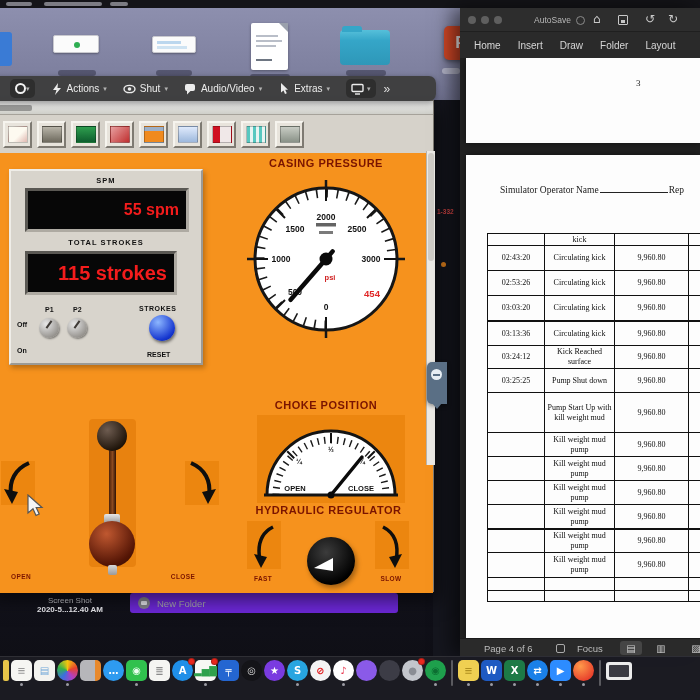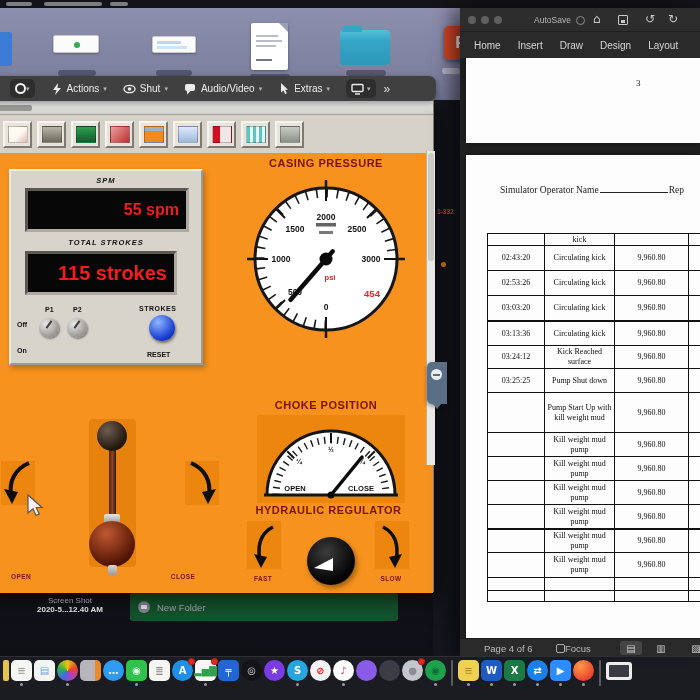--- a/index.html
+++ b/index.html
@@ -21,21 +21,21 @@
   .folder-teal::before { content:""; position:absolute; left:2px; top:-4px; width:20px; height:6px; background:#35a6c8; border-radius:3px 3px 0 0; }
   .doc-icon { background:#fff; border-radius:2px; box-shadow:0 1px 3px rgba(0,0,0,.35); }
   .doc-icon::after { content:""; position:absolute; right:0; top:0; border-style:solid; border-width:0 9px 9px 0; border-color:transparent #9aa0ac transparent transparent; }
   .doc-line { position:absolute; left:5px; height:2px; background:#b9bec8; }
   .ppt-icon { background:#d24726; border-radius:5px; color:#fff; font-weight:bold; font-size:17px; display:flex; align-items:center; justify-content:center; box-shadow:0 2px 4px rgba(0,0,0,.4); }
 
   
   .shot-label { position:absolute; left:18px; top:596px; width:104px; text-align:center; z-index:2; }
   .shot-label .l1 { font-size:8px; color:#c3c3c9; }
   .shot-label .l2 { font-size:8px; color:#ebebf0; font-weight:bold; }
-  .newfolder { position:absolute; left:130px; top:593px; width:268px; height:28px; background:#14532d; border-radius:3px; display:flex; align-items:center; z-index:2; }
+  .newfolder { position:absolute; left:130px; top:593px; width:268px; height:20px; background:#6d28d9; border-radius:3px; display:flex; align-items:center; z-index:2; }
   .nf-ic { width:12px; height:12px; border-radius:50%; background:#85858d; margin:0 7px 0 8px; position:relative; }
   .nf-ic::after { content:""; position:absolute; left:3px; top:4px; width:6px; height:4px; background:#e8e8ee; border-radius:1px; }
   .newfolder span { font-size:9.5px; color:#a8a8b0; }
 
   
   .strip { position:absolute; left:433px; top:100px; width:27px; height:556px; background:#15161e; z-index:4; }
   .strip .frag { position:absolute; left:4px; top:108px; font-size:6.5px; color:#e04848; font-weight:bold; }
   .strip .odot { position:absolute; left:8px; top:162px; width:5px; height:5px; border-radius:50%; background:#f08a1e; }
 
   
@@ -53,21 +53,21 @@
   .simwin { position:absolute; left:-16px; top:100px; width:450px; height:492px; background:#c9c5bd; border:1px solid #7f7b73; box-shadow:6px 8px 18px rgba(0,0,0,.55); z-index:5; }
   .sim-title { position:absolute; left:0; top:0; width:100%; height:14px; background:linear-gradient(#ededed,#cfcfc9); border-bottom:1px solid #a6a29a; }
   .sim-title .smudge { position:absolute; left:5px; top:4px; width:42px; height:6px; background:rgba(70,70,70,.45); border-radius:2px; }
   .sim-toolbar { position:absolute; left:0; top:14px; width:100%; height:38px; background:#d6d2ca; display:flex; align-items:center; gap:5px; padding-left:18px; }
   .sim-btn { width:29px; height:27px; background:#e8e4dc; border:2px solid; border-color:#f6f4ee #7e7a72 #7e7a72 #f6f4ee; display:flex; align-items:center; justify-content:center; }
   .sim-btn .ic { width:20px; height:17px; border:1px solid rgba(0,0,0,.25); }
   .sim-body { position:absolute; left:0; top:52px; width:100%; height:440px; background:#f6921d; overflow:hidden; }
 
   
   .panel { position:absolute; left:24px; top:16px; width:194px; height:196px; background:#d8d4cc; border:2px outset #efede8; box-shadow:2px 3px 5px rgba(0,0,0,.25); }
-  .ptitle { position:absolute; width:100%; text-align:center; font-size:7.5px; font-weight:bold; color:#111; letter-spacing:1px;font-style:italic; }
+  .ptitle { position:absolute; width:100%; text-align:center; font-size:7.5px; font-weight:bold; color:#111; letter-spacing:1px; }
   .lcd { position:absolute; background:#070707; border:3px inset #aeaaa2; }
   .lcd .v { position:absolute; right:7px; top:50%; transform:translateY(-50%); color:#f41c1c; font-weight:bold; white-space:nowrap; }
   .knob { position:absolute; width:20px; height:20px; border-radius:50%; background:radial-gradient(circle at 35% 30%, #e8e8e8, #77736d); box-shadow:1px 1px 2px rgba(0,0,0,.45); }
   .knob::after { content:""; position:absolute; left:9px; top:2px; width:2px; height:9px; background:#3f3b37; transform:rotate(35deg); }
   .small-lab { position:absolute; font-size:7px; font-weight:bold; color:#111; }
   .bluebtn { position:absolute; width:26px; height:26px; border-radius:50%; background:radial-gradient(circle at 35% 28%, #8cb6ff, #1536cf 70%, #0a1e86); box-shadow:1px 2px 3px rgba(0,0,0,.5); }
 
   .otitle { position:absolute; text-align:center; font-size:11px; font-weight:bold; color:#7a1400; letter-spacing:.5px; }
   .gpatch { position:absolute; background:#ec860f; }
 
@@ -108,21 +108,21 @@
   .opline { position:absolute; left:34px; top:30px; font-family:"Liberation Serif", serif; font-size:9.5px; color:#1a1a1a; white-space:nowrap; }
   .uline { display:inline-block; width:68px; border-bottom:1px solid #222; margin:0 1px; }
   .wtable { position:absolute; left:21px; top:78px; width:214px; border:1.5px solid #111; overflow:hidden; }
   .trow { display:flex; border-bottom:1px solid #111; width:246px; }
   .trow:last-child { border-bottom:none; }
   .wtable > div.trow:nth-of-type(5), .wtable > div.trow:nth-of-type(13) { border-top:1.5px solid #111; }
   .tc { font-family:"Liberation Serif", serif; font-size:8px; line-height:1.25; color:#0e0e0e; display:flex; align-items:center; justify-content:center; text-align:center; border-right:1px solid #111; padding:0 1px; }
   .tc1 { width:57px; } .tc2 { width:70px; } .tc3 { width:74px; } .tc4 { flex:1; border-right:none; }
   .wd-status { position:absolute; left:0; bottom:0; width:100%; height:18px; background:#2a2a2a; border-top:1px solid #1b1b1b; }
   .st-page { position:absolute; left:24px; top:4px; font-size:9.5px; color:#bdbdbd; }
-  .st-focus { position:absolute; left:96px; top:4px; display:flex; align-items:center; gap:0; font-size:9.5px; color:#bdbdbd; }
+  .st-focus { position:absolute; left:96px; top:4px; display:flex; align-items:center; gap:12px; font-size:9.5px; color:#bdbdbd; }
   .focus-ic { width:9px; height:9px; border:1.5px solid #aaa; border-radius:2px; }
   .st-view { position:absolute; top:2px; width:22px; height:14px; display:flex; align-items:center; justify-content:center; font-size:10px; color:#cfcfcf; border-radius:3px; font-family:"DejaVu Sans", sans-serif; }
   .st-view.active { background:#454545; }
 
   
   .dock { position:absolute; left:0; top:656px; width:700px; height:44px; background:rgba(28,28,36,.93); border-top:1px solid rgba(255,255,255,.09); display:flex; align-items:flex-start; gap:2px; padding:3px 0 0 3px; z-index:9; }
   .dock-item { display:flex; flex-direction:column; align-items:center; }
   .dock-icon { position:relative; width:21px; height:21px; border-radius:5px; display:flex; align-items:center; justify-content:center; }
   .dock-item.circle .dock-icon { border-radius:50%; }
   .dock-item.sliver .dock-icon { width:6px; border-radius:2px; }
@@ -410,21 +410,21 @@
       <span class="wd-ic" style="left:133px;">⌂</span>
       <div class="save-ic"></div>
       <span class="wd-ic" style="left:185px;">↺</span>
       <span class="wd-ic" style="left:208px;">↻</span>
     </div>
     <div class="wd-tabs">
 
     <span class="wd-tab">Home</span>
         <span class="wd-tab">Insert</span>
         <span class="wd-tab">Draw</span>
-        <span class="wd-tab">Design</span>
+        <span class="wd-tab">Folder</span>
         <span class="wd-tab">Layout</span>
       </div>
     <div class="wd-canvas">
       <div class="page" style="top:0;width:234px;height:85px;">
         <div class="p3num">3</div>
       </div>
       <div class="page" style="top:97px;width:234px;height:483px;overflow:hidden;">
         <div class="opline">
           <span>Simulator Operator Name</span><span class="uline"></span><span>Rep</span>
         </div>

